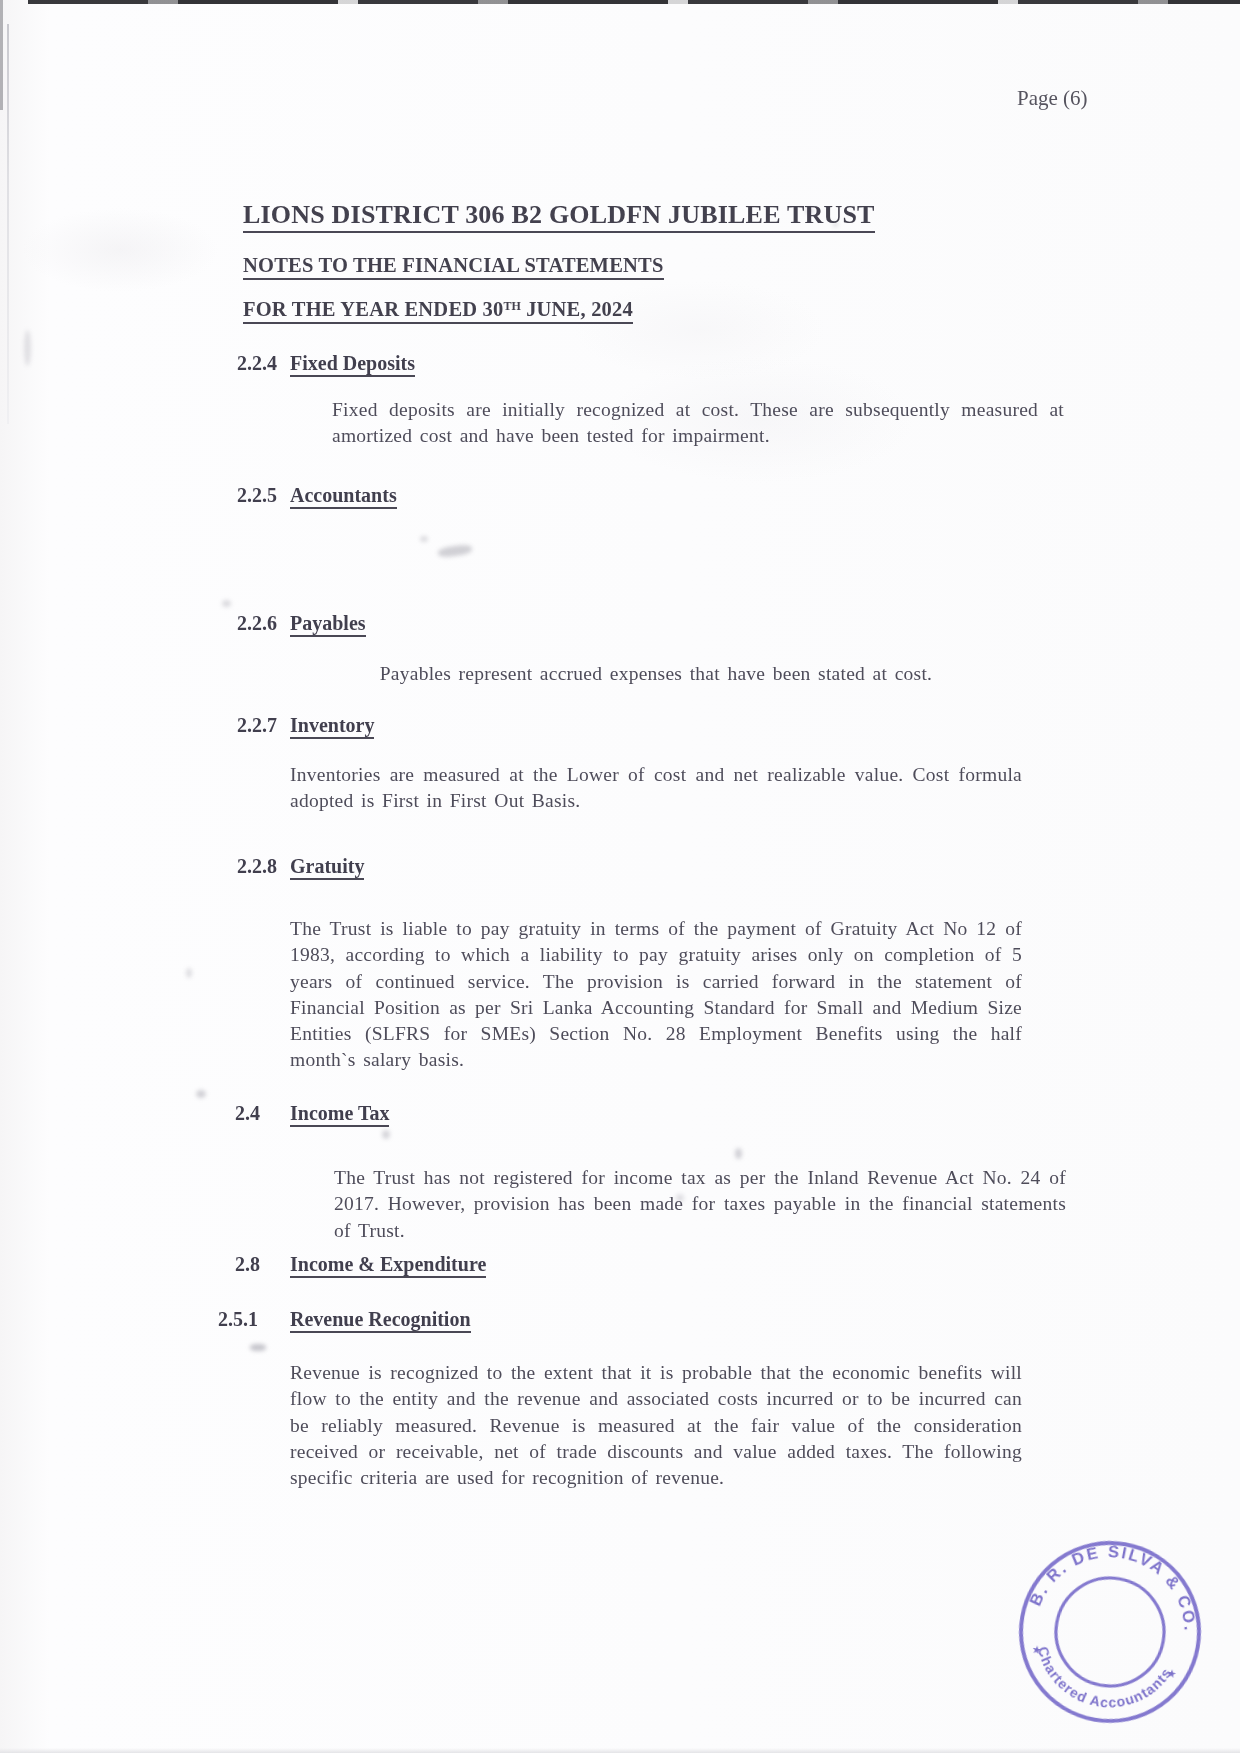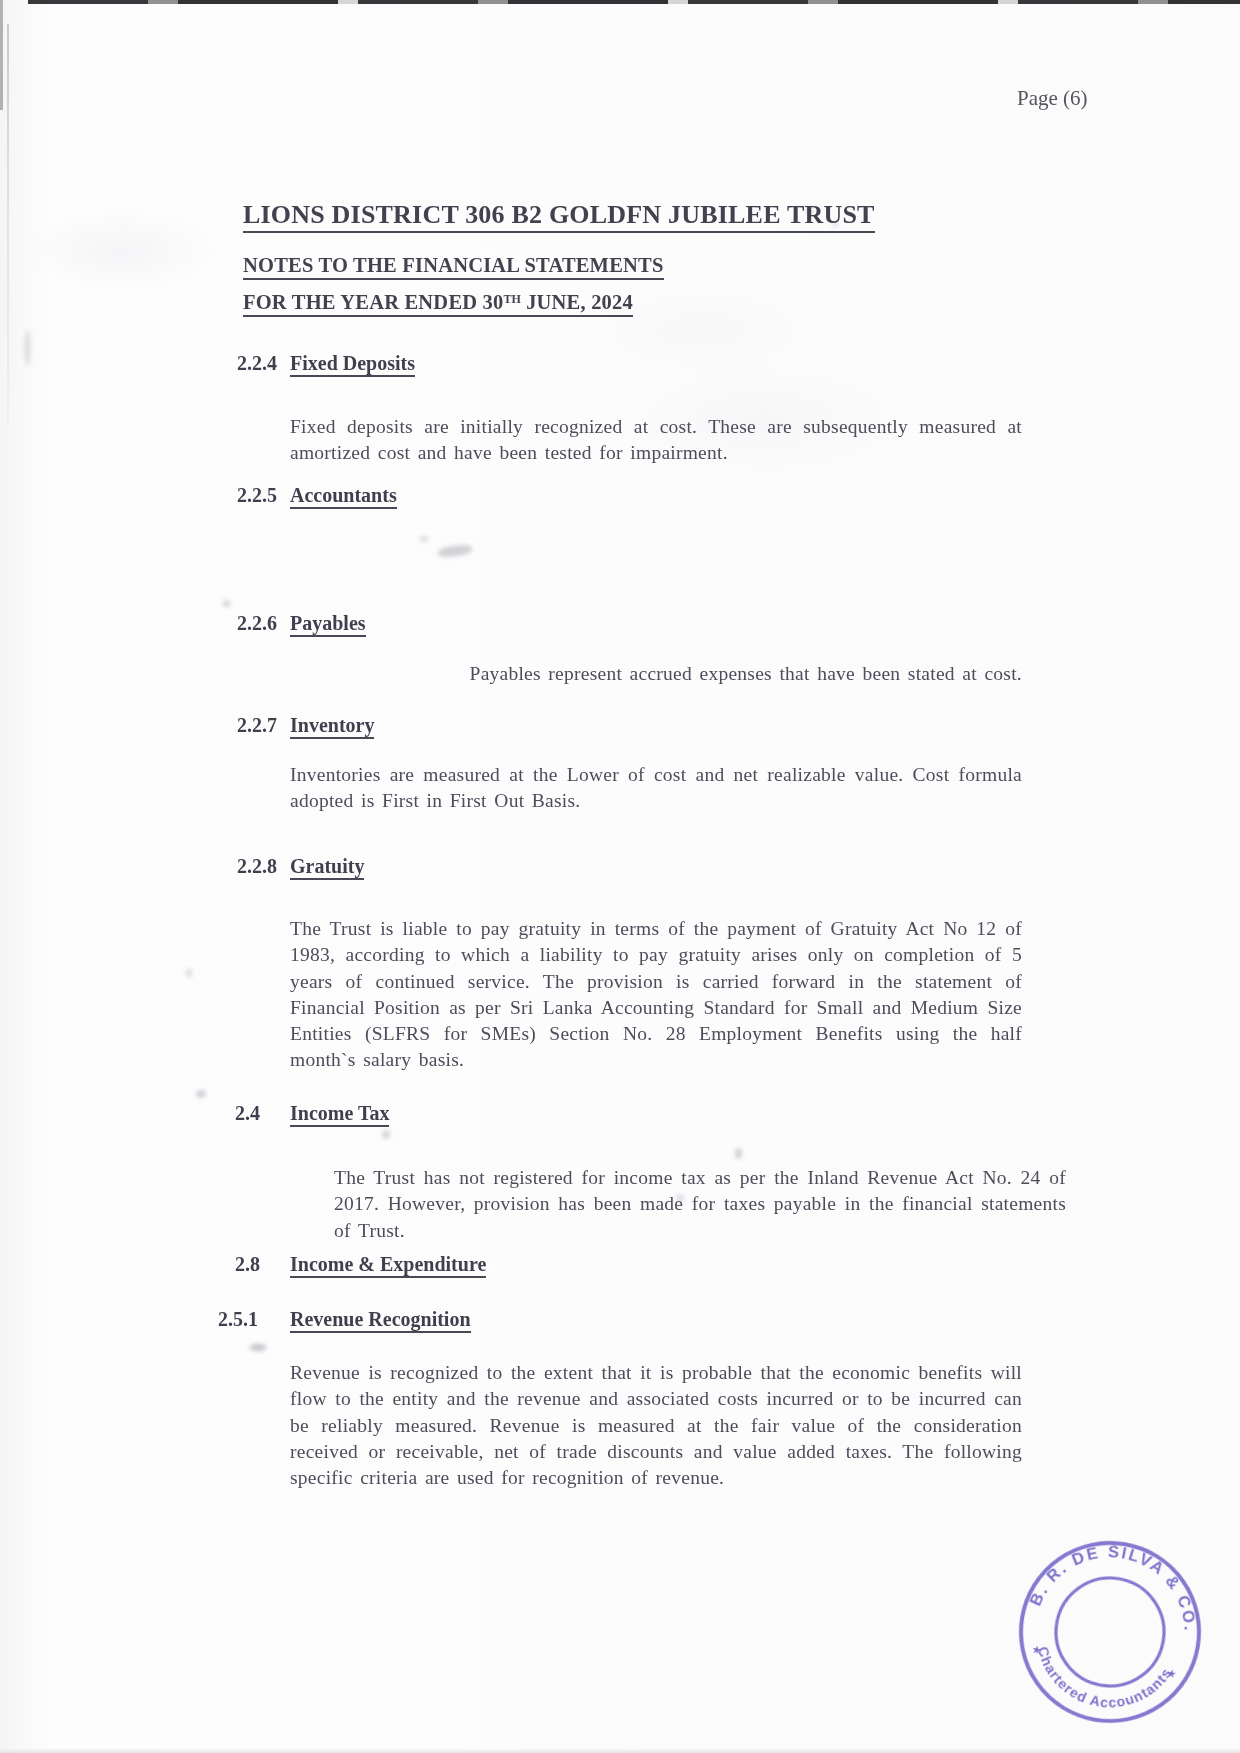--- a/index.html
+++ b/index.html
@@ -41,37 +41,37 @@
   .sm9{left:250px;top:1344px;width:16px;height:7px;background:#8f8e9a;opacity:.5;border-radius:40%;}
   .sm10{left:24px;top:330px;width:7px;height:36px;background:#c6c5cc;opacity:.5;}
   .sm11{left:676px;top:1194px;width:8px;height:8px;background:#b3b2bb;opacity:.4;}
   .sm12{left:186px;top:968px;width:6px;height:10px;background:#aeadb6;opacity:.4;}
 
   .pageno{position:absolute;left:1017px;top:86px;font-size:21px;color:#56545f;}
 
   .doc-title{position:absolute;left:243px;top:200px;font-size:26px;font-weight:bold;color:#43414e;letter-spacing:.2px;}
   .doc-title .ul, .subtitle .ul{border-bottom:2px solid #4a4855;padding-bottom:1px;display:inline-block;}
   .subtitle{position:absolute;left:243px;top:254px;font-size:20.5px;font-weight:bold;color:#43414e;letter-spacing:.2px;}
-  .subtitle .line{display:block;margin-bottom:11px;}
+  .subtitle .line{display:block;margin-bottom:18px;}
   sup.th{font-size:12px;vertical-align:6px;letter-spacing:0;}
 
   .sec-head{position:absolute;font-size:20px;font-weight:bold;color:#413f4e;}
   .sec-head .num{position:absolute;white-space:nowrap;}
   .sec-head .ttl{position:absolute;left:290px;white-space:nowrap;border-bottom:2px solid #4a4855;padding-bottom:0;}
   .sec-head.n3 .num{left:237px;}
   .sec-head.n2 .num{left:235px;}
   .sec-head.n21 .num{left:218px;}
   .sec-head .num,.sec-head .ttl{top:0;}
 
   .para{
     position:absolute;left:290px;width:732px;
     font-size:19.5px;line-height:26.3px;color:#4e4c5a;
     text-align:justify;letter-spacing:.25px;word-spacing:2.4px;
   }
-  .para.single{text-align:right;}
+  .para.single{text-align:center;}
 
   
   .stamp{
     position:absolute;left:1010px;top:1532px;width:200px;height:200px;
     transform:rotate(10deg);
     opacity:.88;filter:blur(.3px);
   }
   .stamp svg{display:block;}
 </style>
 </head>
@@ -108,21 +108,21 @@
     </span>
     <span class="line">
       <span class="ul"><span>FOR THE YEAR ENDED 30</span><sup class="th">TH</sup><span> JUNE, 2024</span></span>
     </span>
   </div>
 
   <div class="sec-head n3" style="top:352px;">
     <span class="num">2.2.4</span>
     <span class="ttl">Fixed Deposits</span>
   </div>
-  <div class="para" style="top:414px;">Fixed deposits are initially recognized at cost. These are subsequently measured at amortized cost and have been tested for impairment.</div>
+  <div class="para" style="top:397px;margin-left:42px;">Fixed deposits are initially recognized at cost. These are subsequently measured at amortized cost and have been tested for impairment.</div>
 
   <div class="sec-head n3" style="top:484px;">
     <span class="num">2.2.5</span>
     <span class="ttl">Accountants</span>
   </div>
 
   <div class="sec-head n3" style="top:612px;">
     <span class="num">2.2.6</span>
     <span class="ttl">Payables</span>
   </div>

